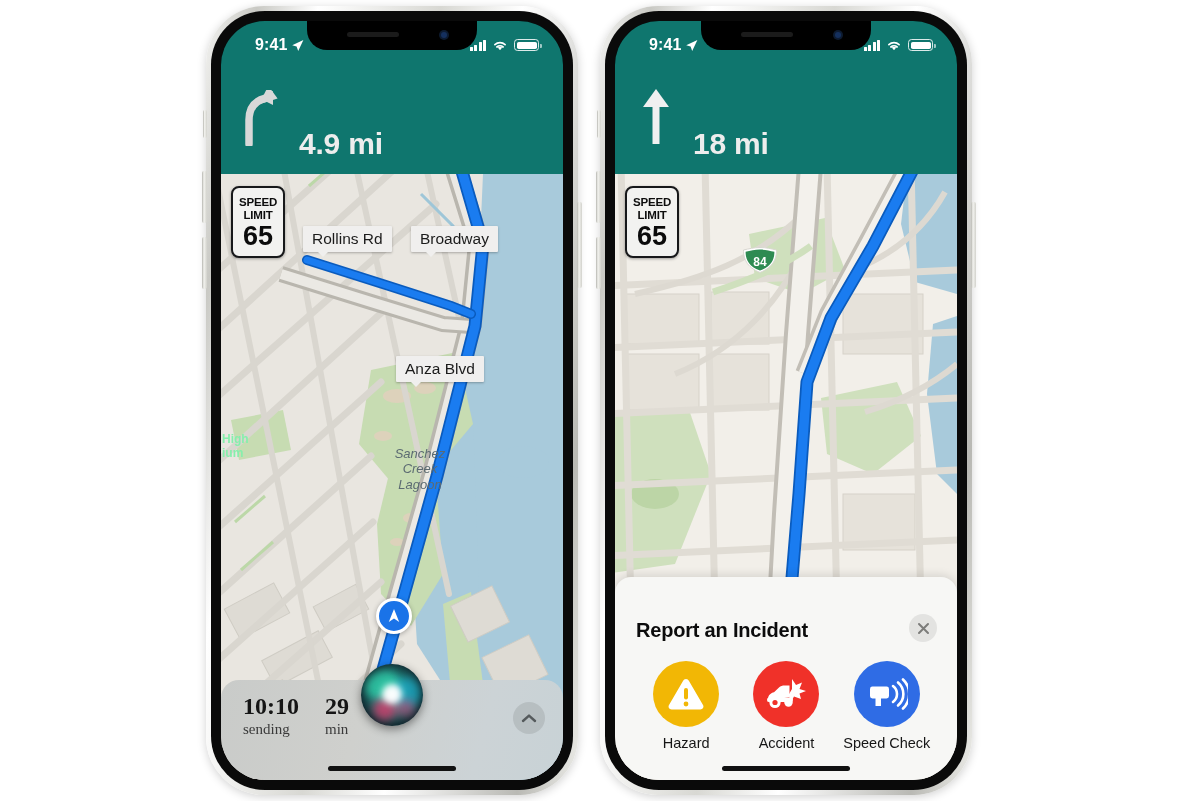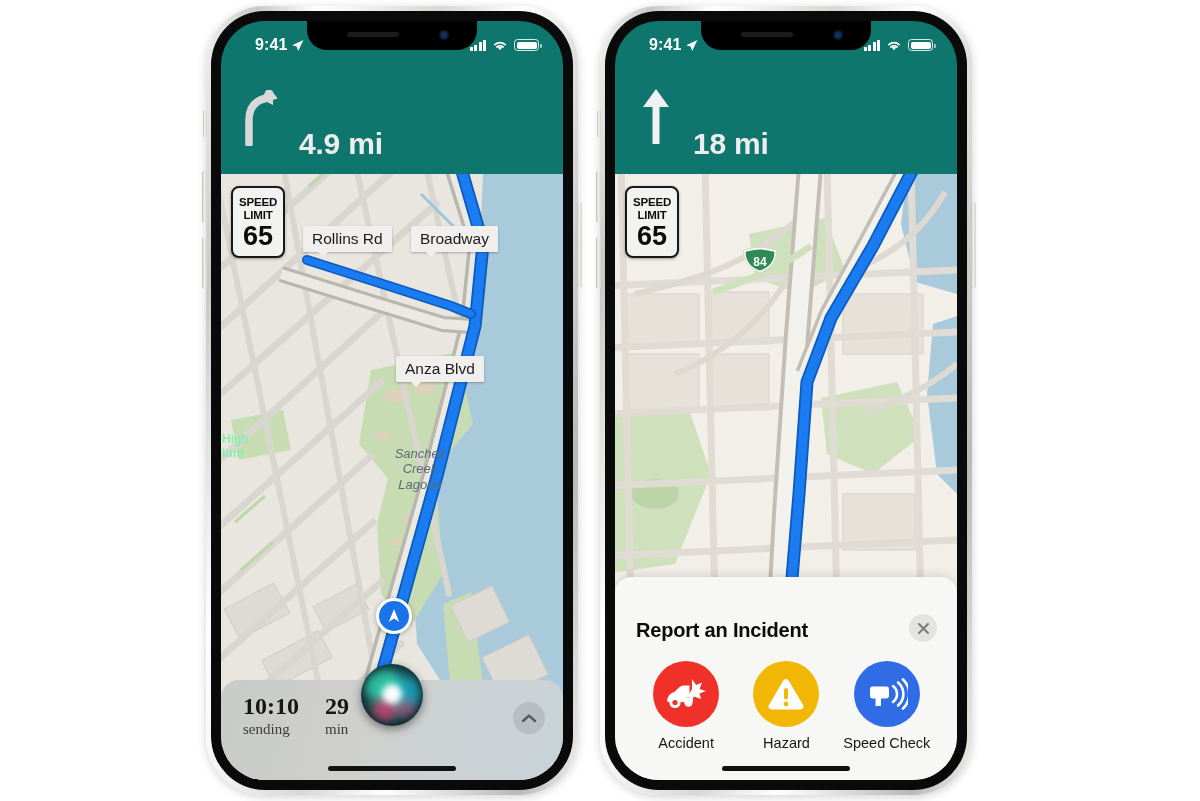--- a/index.html
+++ b/index.html
@@ -521,45 +521,45 @@
           <div class="close-btn">
             <svg width="13" height="13" viewBox="0 0 13 13">
               <path d="M2 2 L11 11 M11 2 L2 11" stroke="#7c7c7a" stroke-width="2" stroke-linecap="round"></path>
             </svg>
           </div>
         </div>
 
         <div class="actions">
 
           <div class="action">
+            <div class="action-circle" style="background:#f2b705;">
+              <svg width="40" height="36" viewBox="0 0 40 36">
+                <path d="M20 3 C21.4 3 22.4 3.8 23 4.9 L37 29 C38.2 31.2 36.8 33.4 34.3 33.4 L5.7 33.4 C3.2 33.4 1.8 31.2 3 29 L17 4.9 C17.6 3.8 18.6 3 20 3 Z" fill="#ffffff"></path>
+                <rect x="18" y="12" width="4" height="11.5" rx="2" fill="#f2b705"></rect>
+                <circle cx="20" cy="28" r="2.4" fill="#f2b705"></circle>
+              </svg>
+            </div>
+            <div class="action-label">Hazard</div>
+          </div>
+
+          <div class="action">
             <div class="action-circle" style="background:#f03129;">
               <svg width="42" height="34" viewBox="0 0 42 34">
                 <path d="M27 2 L31 8 L37 5.5 L34.5 12 L41 14 L34.5 16.5 L36 22 L29 19.5 L26 25 L23.5 18 L27 12 Z" fill="#ffffff"></path>
                 <path d="M3 22 C3 18 6 16 9 15.2 L14 10.5 C15.5 9.2 17.5 8.6 19.5 8.6 L24.5 8.6 L24.5 20 L3.5 24 Z" fill="#ffffff"></path>
                 <rect x="2" y="20.5" width="26" height="4.6" rx="2.2" fill="#ffffff"></rect>
                 <circle cx="10" cy="25.5" r="5.6" fill="#ffffff"></circle>
                 <circle cx="10" cy="25.5" r="2.6" fill="#f03129"></circle>
                 <circle cx="23.5" cy="25.5" r="4.2" fill="#ffffff"></circle>
               </svg>
             </div>
             <div class="action-label">Accident</div>
           </div>
 
           <div class="action">
-            <div class="action-circle" style="background:#f2b705;">
-              <svg width="40" height="36" viewBox="0 0 40 36">
-                <path d="M20 3 C21.4 3 22.4 3.8 23 4.9 L37 29 C38.2 31.2 36.8 33.4 34.3 33.4 L5.7 33.4 C3.2 33.4 1.8 31.2 3 29 L17 4.9 C17.6 3.8 18.6 3 20 3 Z" fill="#ffffff"></path>
-                <rect x="18" y="12" width="4" height="11.5" rx="2" fill="#f2b705"></rect>
-                <circle cx="20" cy="28" r="2.4" fill="#f2b705"></circle>
-              </svg>
-            </div>
-            <div class="action-label">Hazard</div>
-          </div>
-
-          <div class="action">
             <div class="action-circle" style="background:#2f6ce5;">
               <svg width="42" height="34" viewBox="0 0 42 34">
                 <path d="M5 10 L22 10 L22 21 L15 21 L15 29 L9.5 29 L9.5 21 L5 21 Z" fill="#ffffff"></path>
                 <rect x="4" y="9.5" width="19" height="12" rx="2.4" fill="#ffffff"></rect>
                 <path d="M27 9 A10 10 0 0 1 27 25" stroke="#ffffff" stroke-width="2.6" fill="none" stroke-linecap="round"></path>
                 <path d="M32 5.5 A15 15 0 0 1 32 28.5" stroke="#ffffff" stroke-width="2.6" fill="none" stroke-linecap="round"></path>
                 <path d="M37 2.5 A20 20 0 0 1 37 31.5" stroke="#ffffff" stroke-width="2.6" fill="none" stroke-linecap="round"></path>
               </svg>
             </div>
             <div class="action-label">Speed Check</div>

